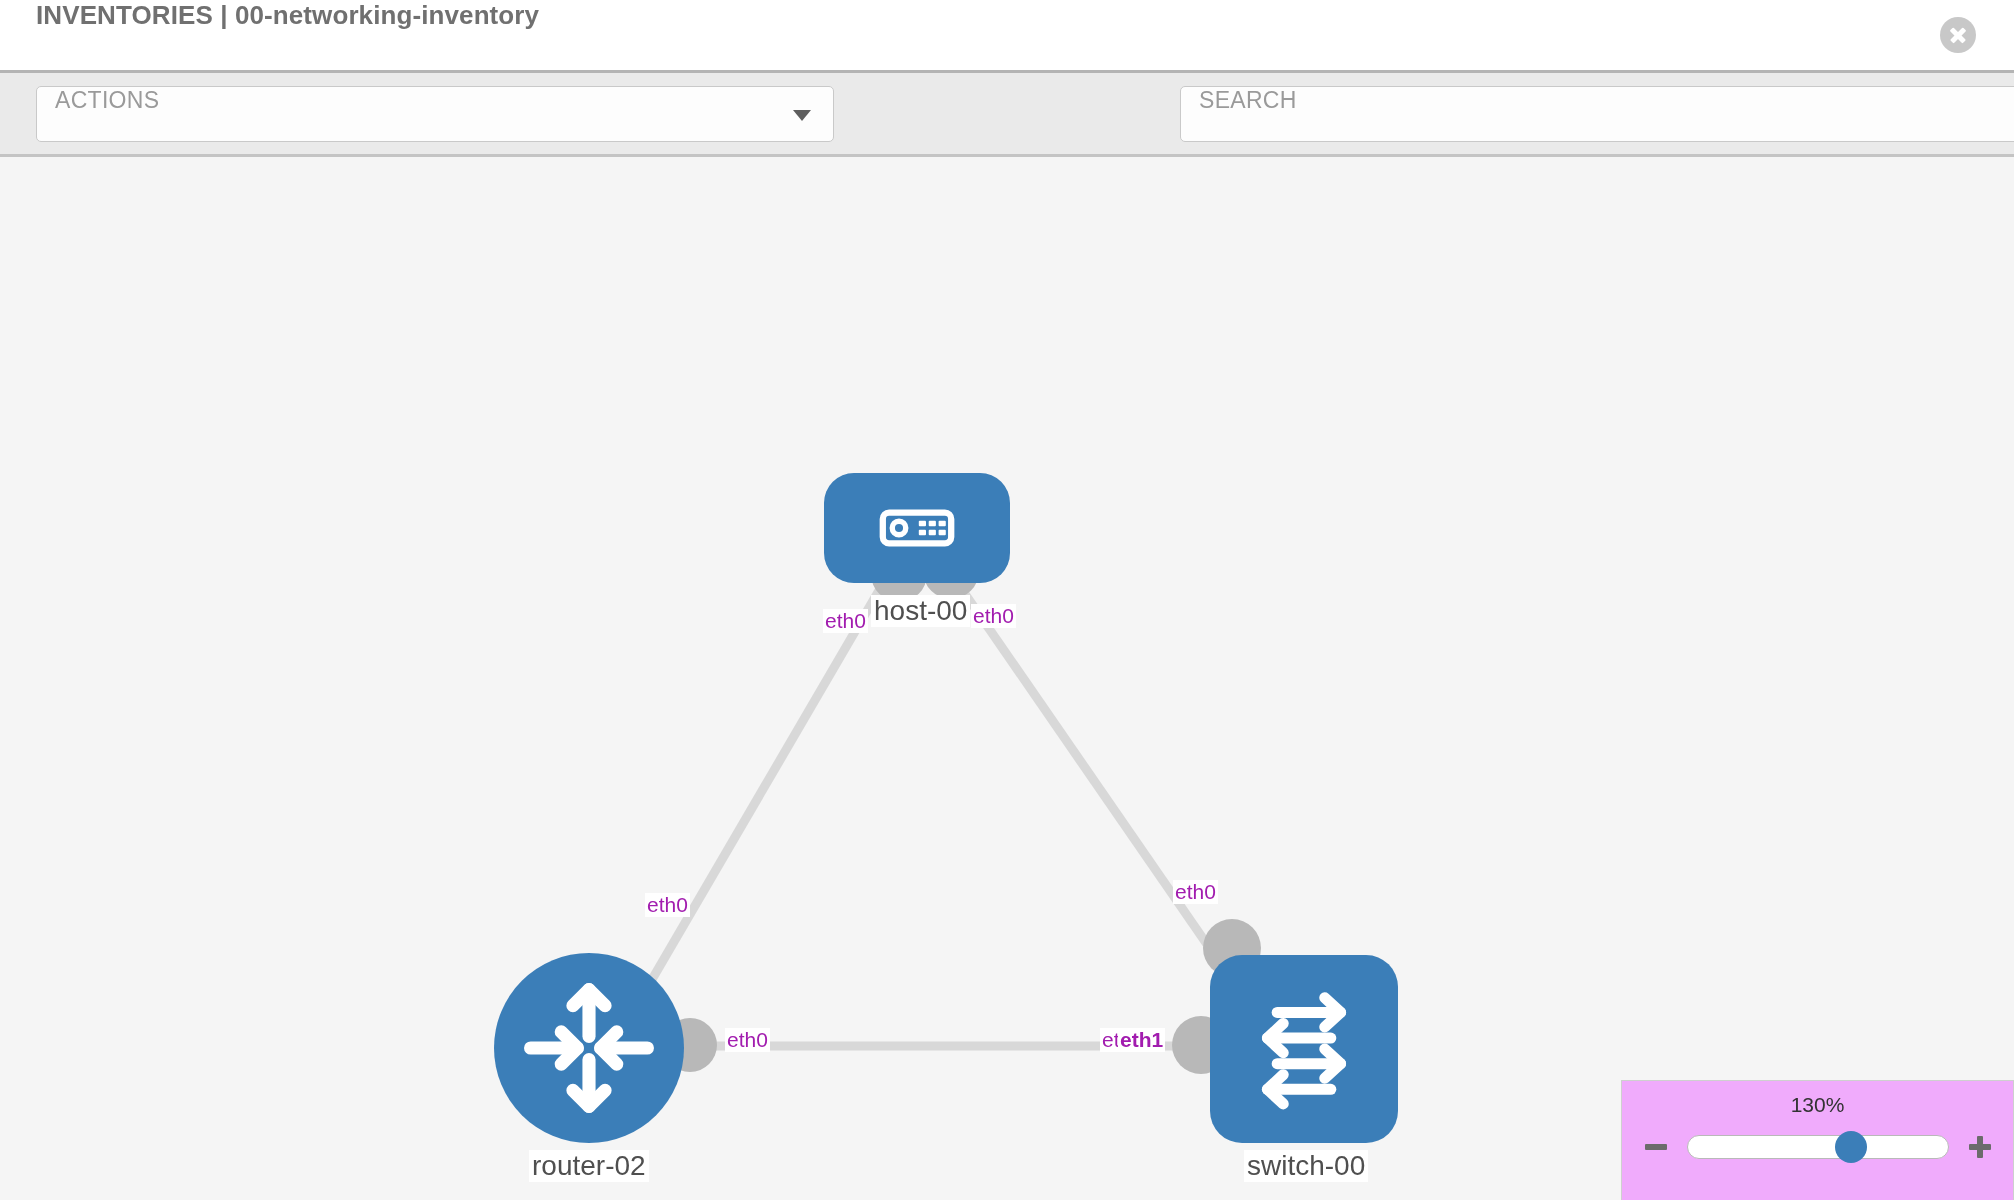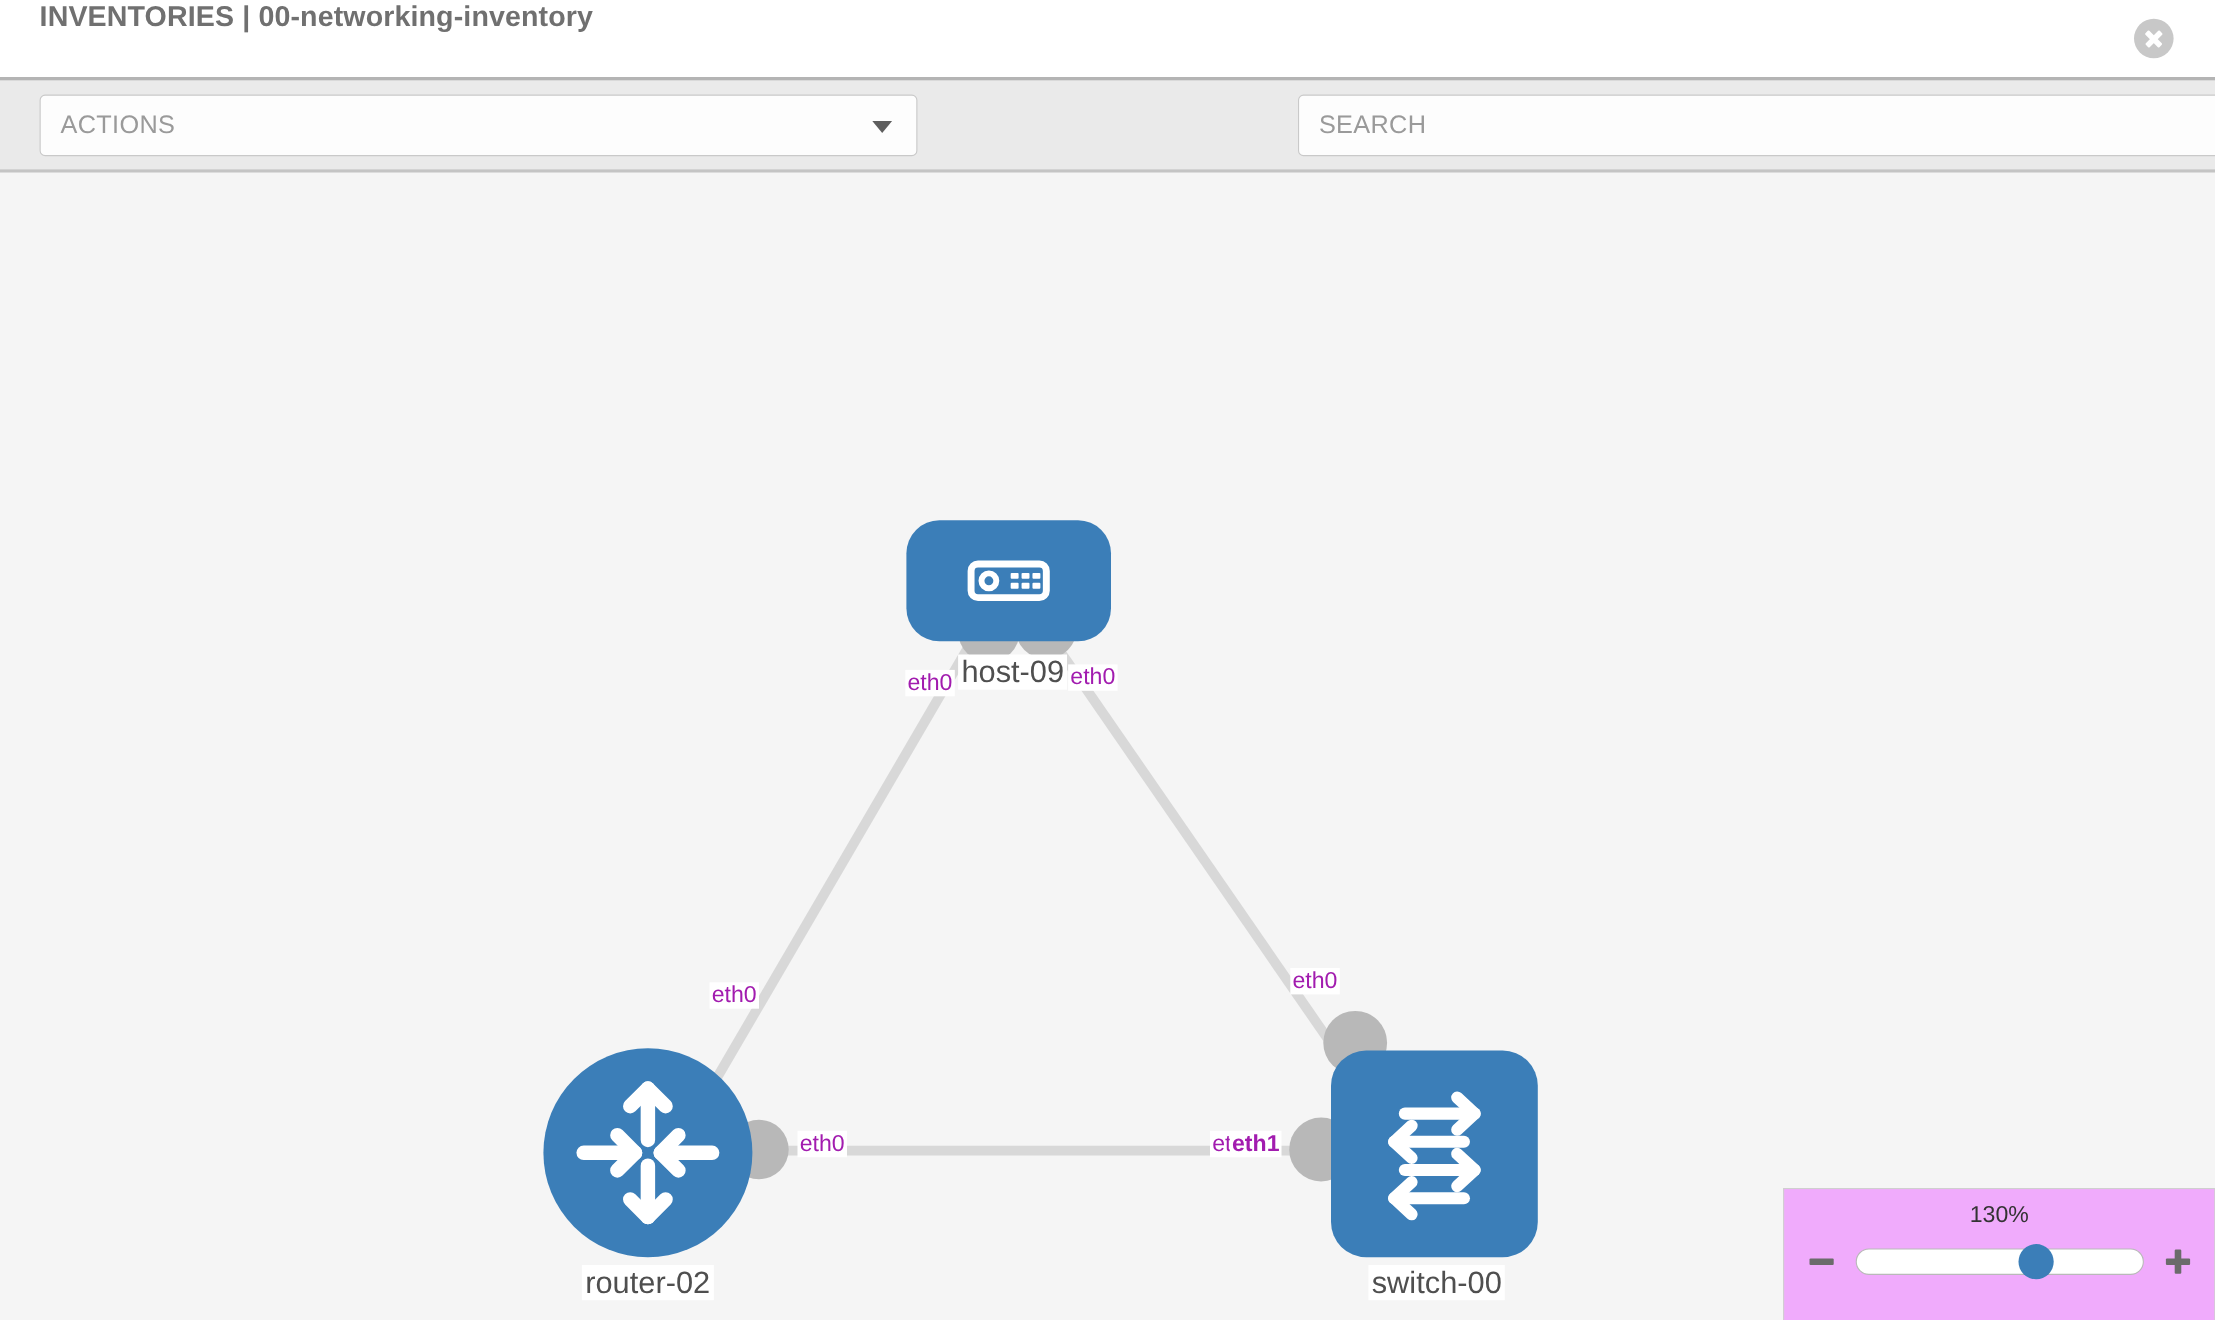--- a/index.html
+++ b/index.html
@@ -49,21 +49,21 @@
     background: #eaeaea;
     border-top: 3px solid #b4b4b4;
     border-bottom: 3px solid #c4c4c4;
     display: flex; align-items: center;
   }
   .select-box {
     background: #fdfdfd;
     border: 1px solid #c9c9c9;
     border-radius: 5px;
     height: 56px;
-    display: flex; align-items: center;
+    display: flex; 
     position: relative;
     cursor: pointer;
   }
   .select-box .label {
     font-size: 23px;
     color: #9a9a9a;
     padding-left: 18px;
     letter-spacing: .3px;
     user-select: none;
   }
@@ -292,21 +292,21 @@
     </svg>
 
     <span class="iface-label" style="left:823px; top:452px;">eth0</span>
     <span class="iface-label" style="left:971px; top:447px;">eth0</span>
     <span class="iface-label" style="left:645px; top:736px;">eth0</span>
     <span class="iface-label" style="left:1173px; top:723px;">eth0</span>
     <span class="iface-label" style="left:725px; top:871px;">eth0</span>
     <span class="iface-label" style="left:1100px; top:871px;">eth</span>
     <span class="iface-label" style="left:1118px; top:871px;font-weight:bold;">eth1</span>
 
-    <span class="node-label" style="left:871px; top:438px;">host-09</span>
+    <span class="node-label" style="left:871px; top:438px;">host-00</span>
     <span class="node-label" style="left:529px; top:993px;">router-02</span>
     <span class="node-label" style="left:1244px; top:993px;">switch-00</span>
   </div>
 
   <div class="zoom-panel">
     <div class="zoom-value">130%</div>
     <div class="zoom-row">
       <div class="zoom-minus"></div>
       <div class="zoom-track">
         <div class="zoom-thumb" id="zoom-thumb" style="left: 63%;"></div>

